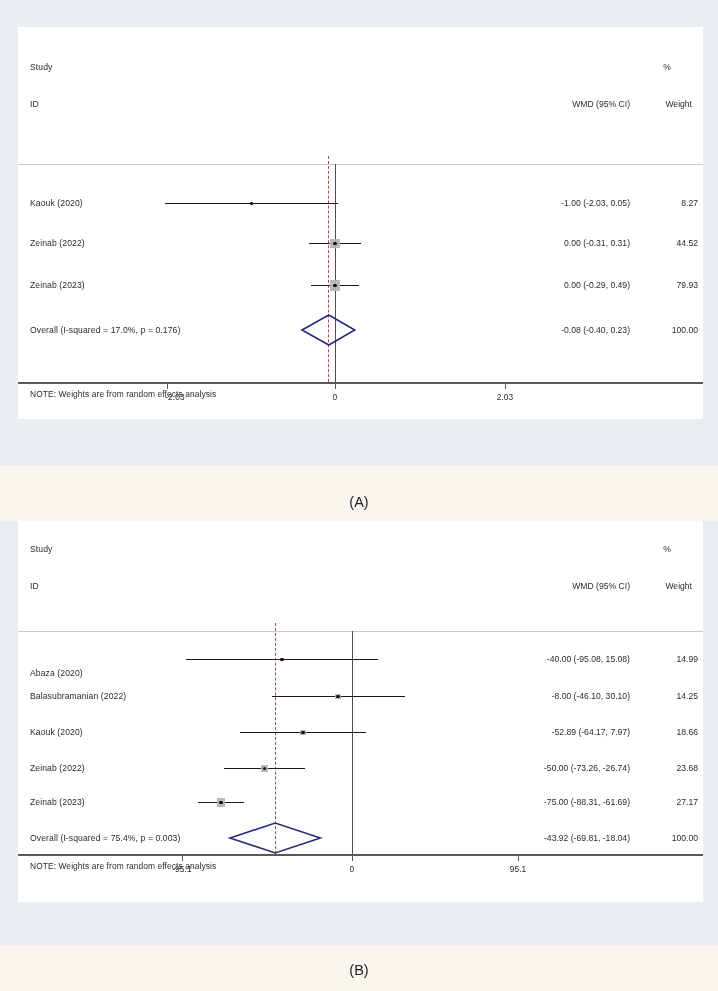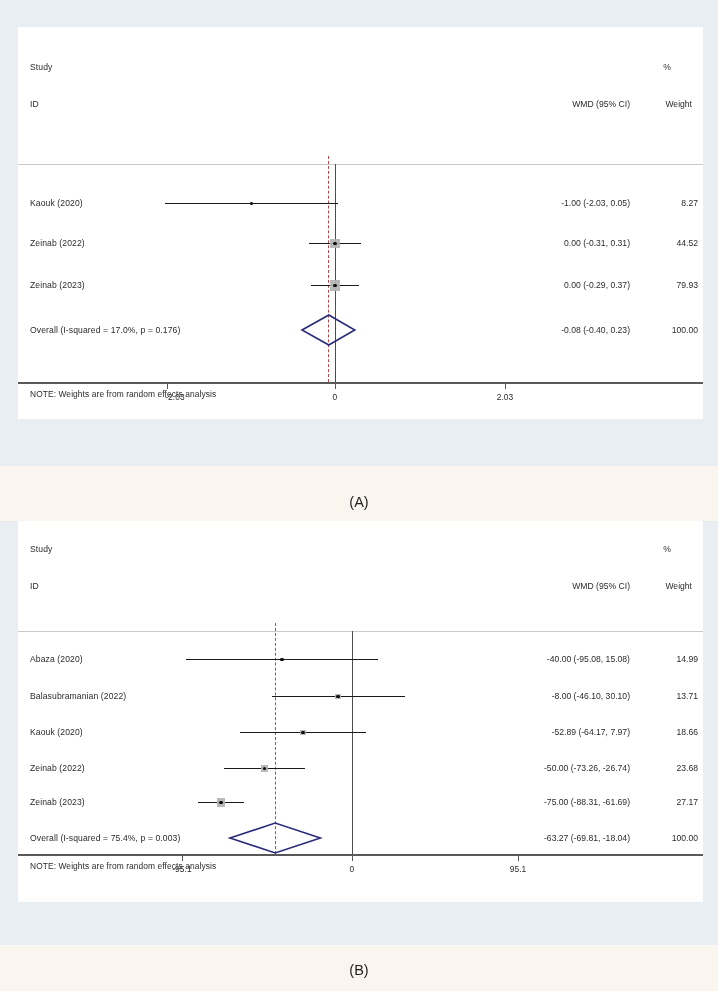--- a/index.html
+++ b/index.html
@@ -172,21 +172,21 @@
         <span>0.00 (-0.31, 0.31)</span>
       </div>
       <div class="ranchor" style="left: 0px; top: 212px; width: 680px;">
         <span>44.52</span>
       </div>
       <div class="txt" style="left: 12px; top: 254px;">Zeinab (2023)</div>
       <div class="ci-line" style="left: 292.714px; top: 258px; width: 48.5714px;"></div>
       <div class="weight-box" style="left: 311.807px; top: 253.307px; width: 10.3862px; height: 10.3862px; background: rgb(179, 179, 179);"></div>
       <div class="point-dot" style="left: 315.3px; top: 256.8px; width: 3.4px; height: 3.4px;"></div>
       <div class="ranchor" style="left: 0px; top: 254px; width: 612px;">
-        <span>0.00 (-0.29, 0.37)</span>
+        <span>0.00 (-0.29, 0.49)</span>
       </div>
       <div class="ranchor" style="left: 0px; top: 254px; width: 680px;">
         <span>79.93</span>
       </div>
       <div class="txt" style="left: 12px; top: 299px;">Overall  (I-squared = 17.0%, p = 0.176)</div>
       <svg class="diamond" width="56.75862068965523" height="34" style="left: 281.502px; top: 286px;">
         <polygon points="2,17 28.79802955665025,2 54.75862068965523,17 28.79802955665025,32" fill="none" stroke="#2a2a7a" stroke-width="1.6"></polygon>
       </svg>
       <div class="ranchor" style="left: 0px; top: 299px; width: 612px;">
         <span>-0.08 (-0.40, 0.23)</span>
@@ -215,39 +215,39 @@
       </div>
       <div class="ranchor" style="left: 0px; top: 61px; width: 612px;">
         <span>WMD (95% CI)</span>
       </div>
       <div class="ranchor" style="left: 0px; top: 61px; width: 674px;">
         <span>Weight</span>
       </div>
       <div class="hrule" style="left: 0px; top: 110px; width: 685px;"></div>
       <div class="null-line" style="left: 334px; top: 110px; height: 223px; background: rgb(77, 77, 77);"></div>
       <div class="pooled-line" style="left: 257.336px; top: 102px; height: 231px; border-left-color: rgb(176, 72, 78);"></div>
-      <div class="txt" style="left: 12px; top: 134px;">Abaza (2020)</div>
+      <div class="txt" style="left: 12px; top: 148px;">Abaza (2020)</div>
       <div class="ci-line" style="left: 168.035px; top: 138px; width: 192.288px;"></div>
       <div class="weight-box" style="left: 262.29px; top: 136.612px; width: 3.777px; height: 3.777px; background: rgb(179, 179, 179);"></div>
       <div class="point-dot" style="left: 262.479px; top: 136.8px; width: 3.4px; height: 3.4px;"></div>
       <div class="ranchor" style="left: 0px; top: 134px; width: 612px;">
         <span>-40.00 (-95.08, 15.08)</span>
       </div>
       <div class="ranchor" style="left: 0px; top: 134px; width: 680px;">
         <span>14.99</span>
       </div>
       <div class="txt" style="left: 12px; top: 171px;">Balasubramanian (2022)</div>
       <div class="ci-line" style="left: 253.531px; top: 175px; width: 133.009px;"></div>
       <div class="weight-box" style="left: 317.349px; top: 172.814px; width: 5.373px; height: 5.373px; background: rgb(179, 179, 179);"></div>
       <div class="point-dot" style="left: 318.336px; top: 173.8px; width: 3.4px; height: 3.4px;"></div>
       <div class="ranchor" style="left: 0px; top: 171px; width: 612px;">
         <span>-8.00 (-46.10, 30.10)</span>
       </div>
       <div class="ranchor" style="left: 0px; top: 171px; width: 680px;">
-        <span>13.71</span>
+        <span>14.25</span>
       </div>
       <div class="txt" style="left: 12px; top: 207px;">Kaouk (2020)</div>
       <div class="ci-line" style="left: 221.989px; top: 211px; width: 125.923px;"></div>
       <div class="weight-box" style="left: 282.152px; top: 208.701px; width: 5.598px; height: 5.598px; background: rgb(179, 179, 179);"></div>
       <div class="point-dot" style="left: 283.251px; top: 209.8px; width: 3.4px; height: 3.4px;"></div>
       <div class="ranchor" style="left: 0px; top: 207px; width: 612px;">
         <span>-52.89 (-64.17, 7.97)</span>
       </div>
       <div class="ranchor" style="left: 0px; top: 207px; width: 680px;">
         <span>18.66</span>
@@ -270,21 +270,21 @@
         <span>-75.00 (-88.31, -61.69)</span>
       </div>
       <div class="ranchor" style="left: 0px; top: 277px; width: 680px;">
         <span>27.17</span>
       </div>
       <div class="txt" style="left: 12px; top: 313px;">Overall  (I-squared = 75.4%, p = 0.003)</div>
       <svg class="diamond" width="94.3661409043113" height="34" style="left: 210.144px; top: 300px;">
         <polygon points="2,17 47.19179810725552,2 92.3661409043113,17 47.19179810725552,32" fill="none" stroke="#2a2a7a" stroke-width="1.6"></polygon>
       </svg>
       <div class="ranchor" style="left: 0px; top: 313px; width: 612px;">
-        <span>-63.27 (-69.81, -18.04)</span>
+        <span>-43.92 (-69.81, -18.04)</span>
       </div>
       <div class="ranchor" style="left: 0px; top: 313px; width: 680px;">
         <span>100.00</span>
       </div>
       <div class="txt note" style="left: 12px; top: 341px;">NOTE: Weights are from random effects analysis</div>
       <div class="axisline" style="left: 0px; top: 333px; width: 685px;"></div>
       <div class="tickmark" style="left: 164px; top: 335px;"></div>
       <div class="txt tick" style="left: 0px; top: 344px; width: 328px; text-align: center;">-95.1</div>
       <div class="tickmark" style="left: 334px; top: 335px;"></div>
       <div class="txt tick" style="left: 0px; top: 344px; width: 668px; text-align: center;">0</div>

